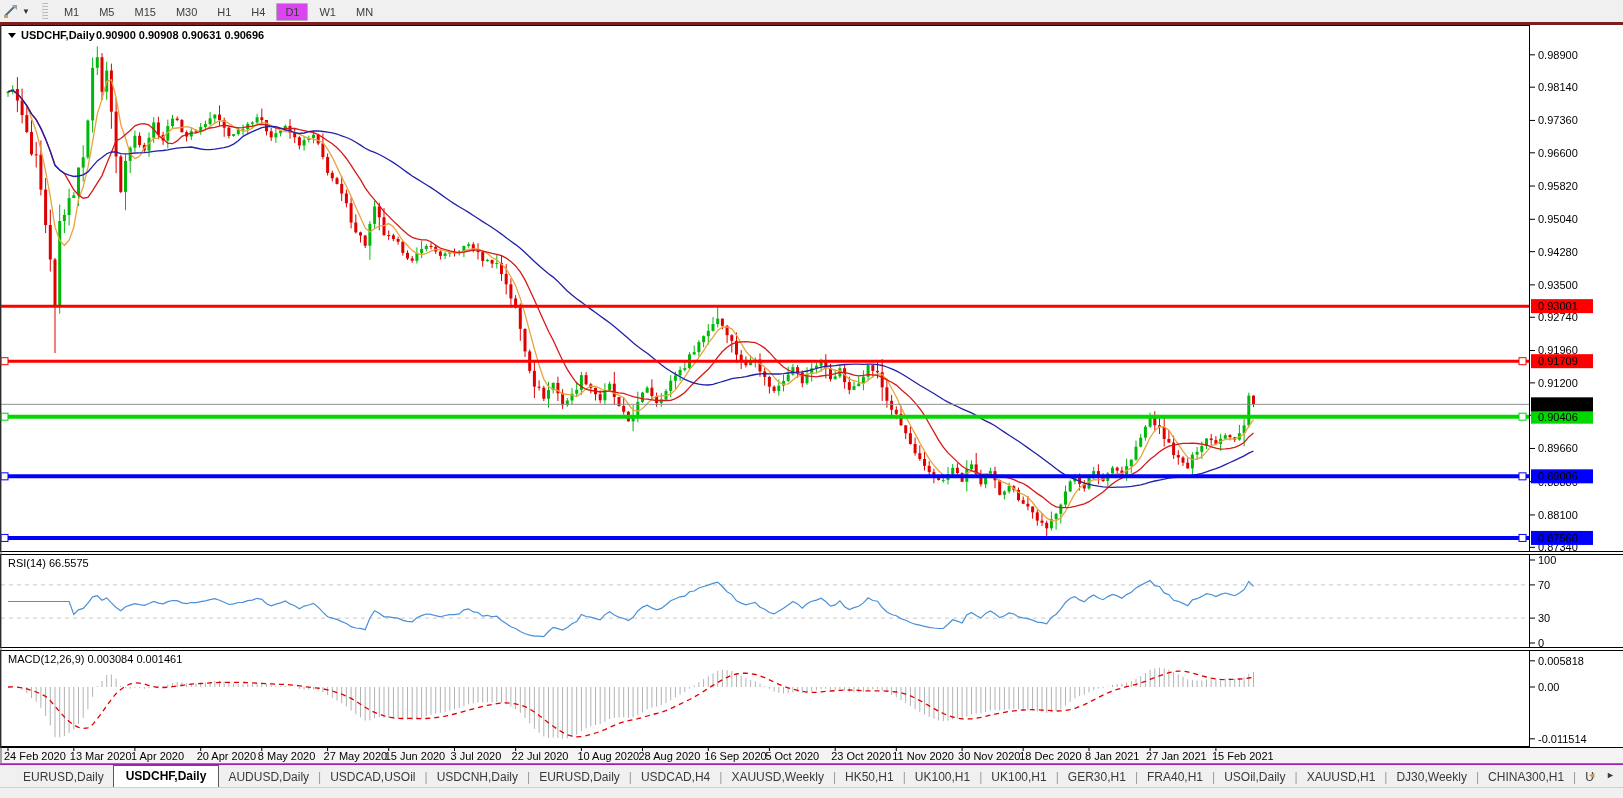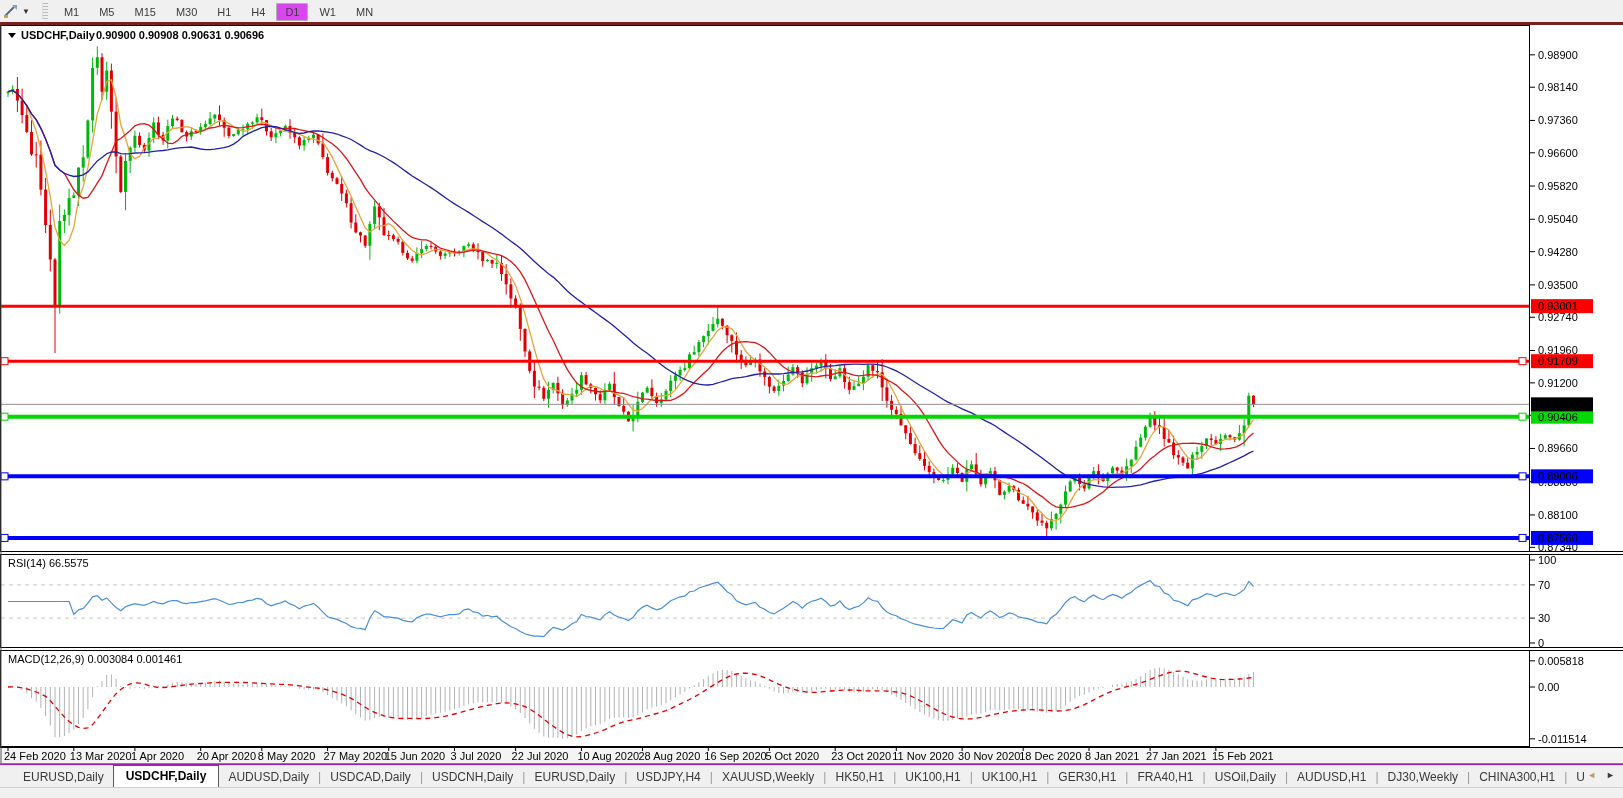--- a/index.html
+++ b/index.html
@@ -1017,43 +1017,43 @@
       </svg>
   </div>
 
   <div id="tabbar">
     <span style="width:14px"></span>
 
     <span class="tab">EURUSD,Daily</span>
       <span class="tab active">USDCHF,Daily</span>
       <span class="tab">AUDUSD,Daily</span>
       <span class="tabsep">|</span>
-      <span class="tab">USDCAD,Daily</span>
+      <span class="tab">USDCAD,USOil</span>
       <span class="tabsep">|</span>
       <span class="tab">USDCNH,Daily</span>
       <span class="tabsep">|</span>
       <span class="tab">EURUSD,Daily</span>
       <span class="tabsep">|</span>
-      <span class="tab">USDJPY,H4</span>
+      <span class="tab">USDCAD,H4</span>
       <span class="tabsep">|</span>
       <span class="tab">XAUUSD,Weekly</span>
       <span class="tabsep">|</span>
       <span class="tab">HK50,H1</span>
       <span class="tabsep">|</span>
       <span class="tab">UK100,H1</span>
       <span class="tabsep">|</span>
       <span class="tab">UK100,H1</span>
       <span class="tabsep">|</span>
       <span class="tab">GER30,H1</span>
       <span class="tabsep">|</span>
       <span class="tab">FRA40,H1</span>
       <span class="tabsep">|</span>
       <span class="tab">USOil,Daily</span>
       <span class="tabsep">|</span>
-      <span class="tab">AUDUSD,H1</span>
+      <span class="tab">XAUUSD,H1</span>
       <span class="tabsep">|</span>
       <span class="tab">DJ30,Weekly</span>
       <span class="tabsep">|</span>
       <span class="tab">CHINA300,H1</span>
       <span class="tabsep">|</span>
       <span class="tab">U</span>
       <span id="tab-scroll">
       <span class="arr left">◄</span>
       <span class="arr right">►</span>
     </span>

